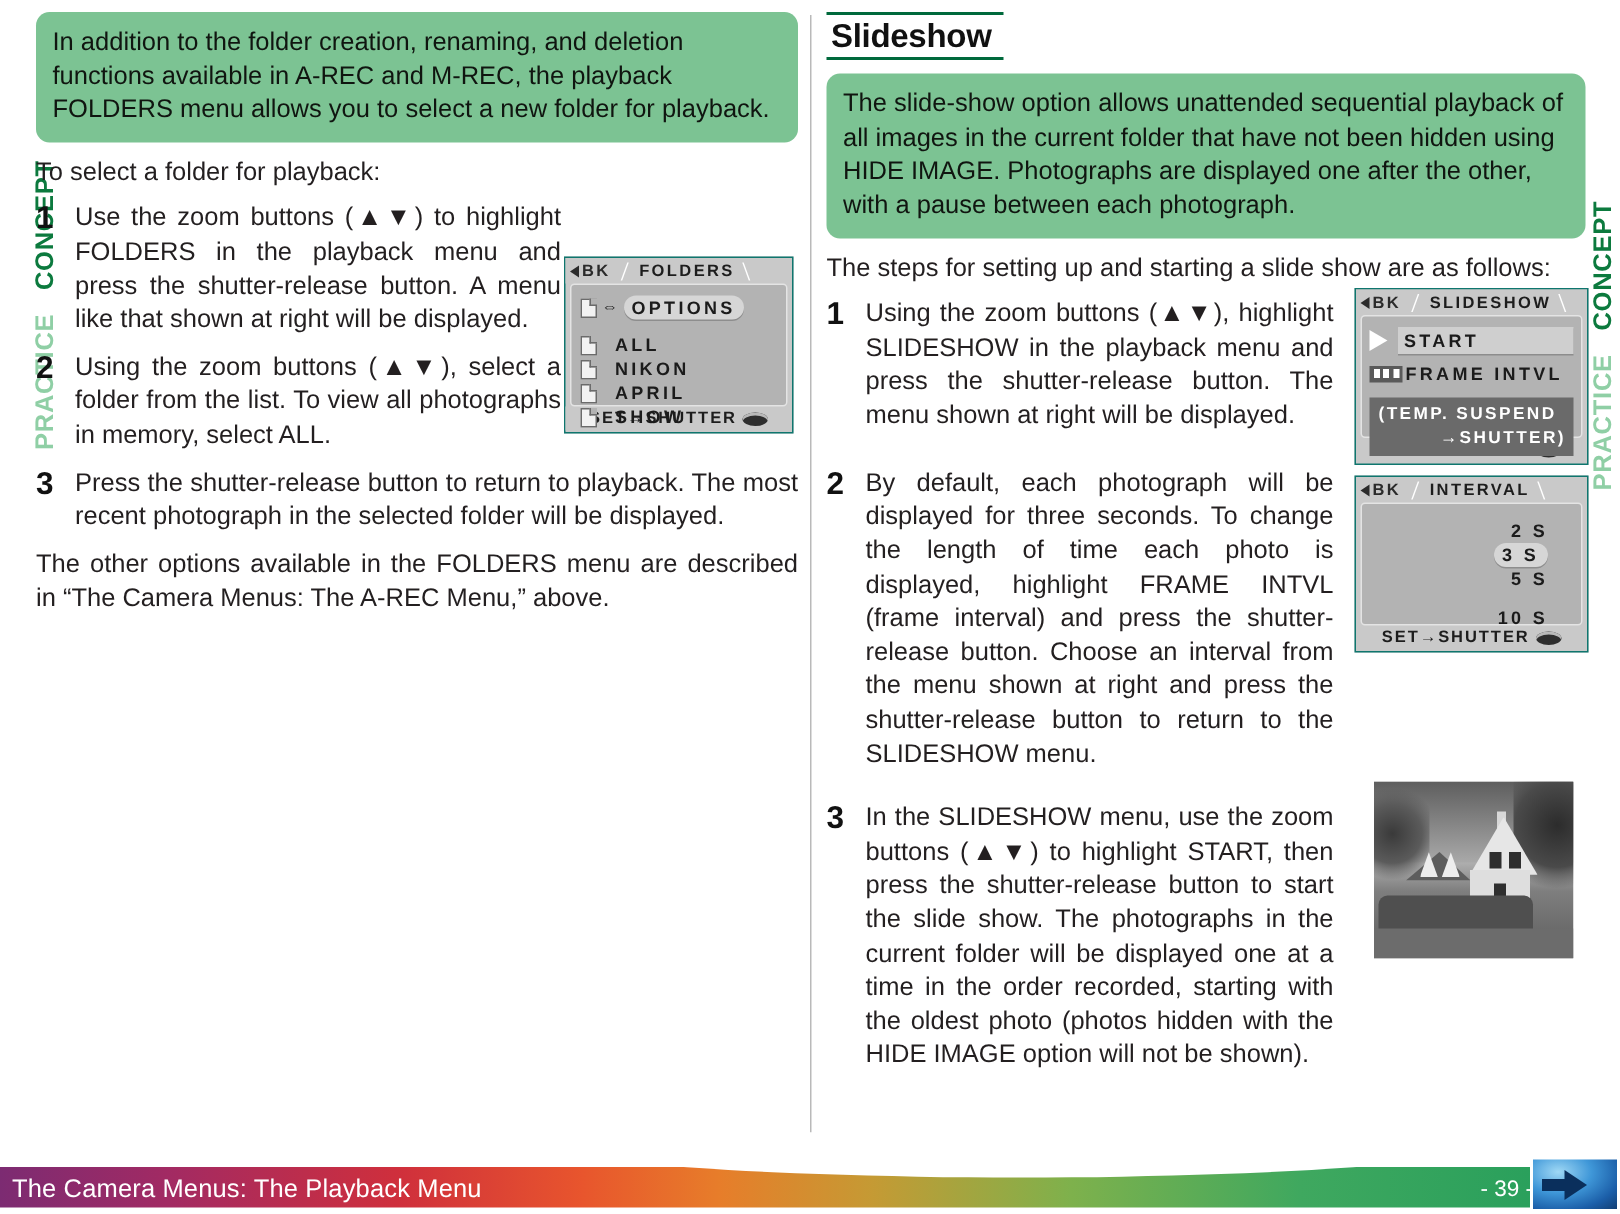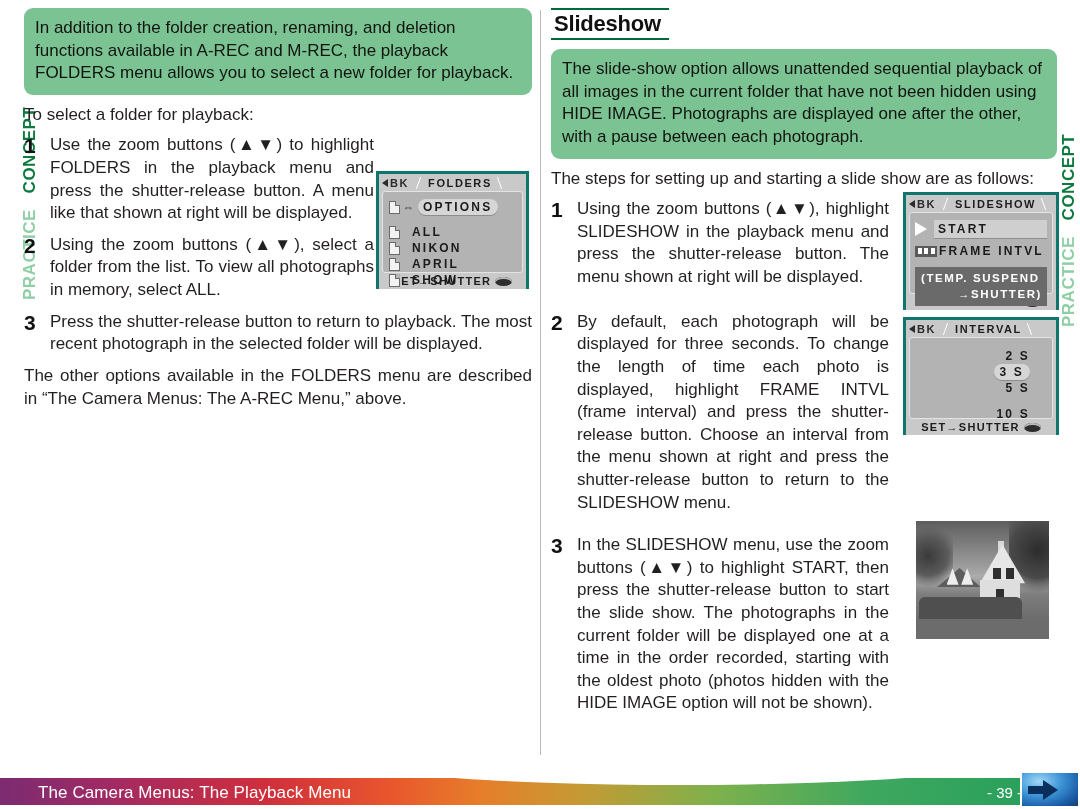--- a/index.html
+++ b/index.html
@@ -117,21 +117,21 @@
   }
   .step .txt { display: block; text-align: justify; }
 
   .narrow { width: 350px; }
   .narrow-r { width: 338px; }
 
   
   .lcd {
     position: absolute;
     background: #c9c9c9;
-    border: 3px solid #0f766e;
+    border: 1px solid #0f766e;
   }
   .lcd-tabrow {
     position: relative;
     height: 17px;
     background: #c9c9c9;
     display: flex;
     align-items: center;
     font-size: 11px;
     font-weight: bold;
     letter-spacing: 1.6px;
@@ -345,21 +345,21 @@
   }
   .footer-notch {
     position: absolute;
     left: 330px; top: -15px;
     width: 700px; height: 30px;
     background: #ffffff;
     border-radius: 0 0 350px 350px / 0 0 30px 30px;
   }
   .footer-title {
     position: absolute;
-    left: 38px; top: 13px;
+    left: 8px; top: 13px;
     font-size: 17px;
     color: #ffffff;
     letter-spacing: 0.1px;
     z-index: 4;
   }
   .footer-page {
     position: absolute;
     right: 58px; top: 14px;
     font-size: 15px;
     color: #ffffff;

